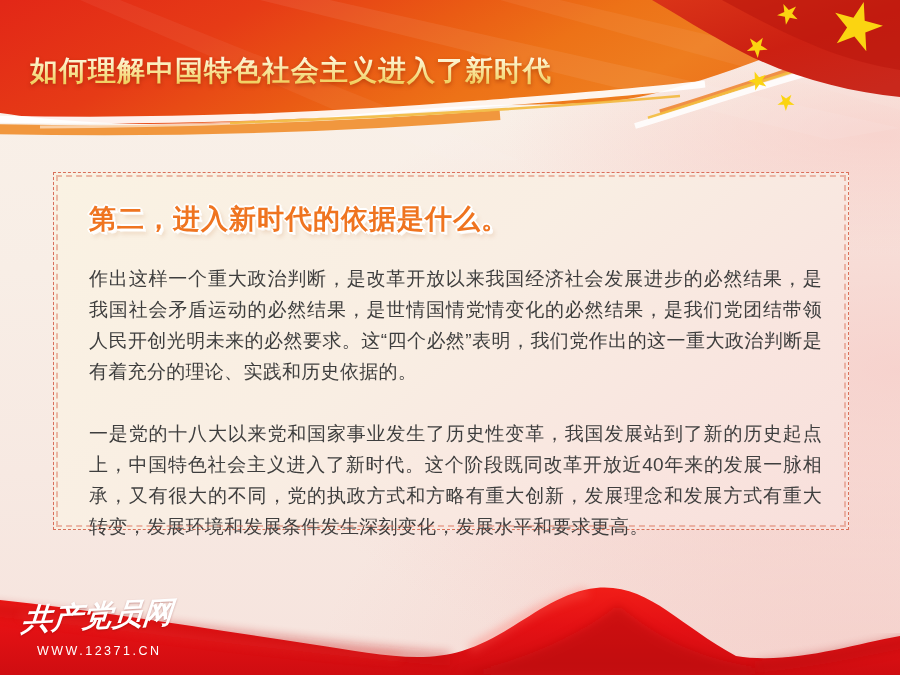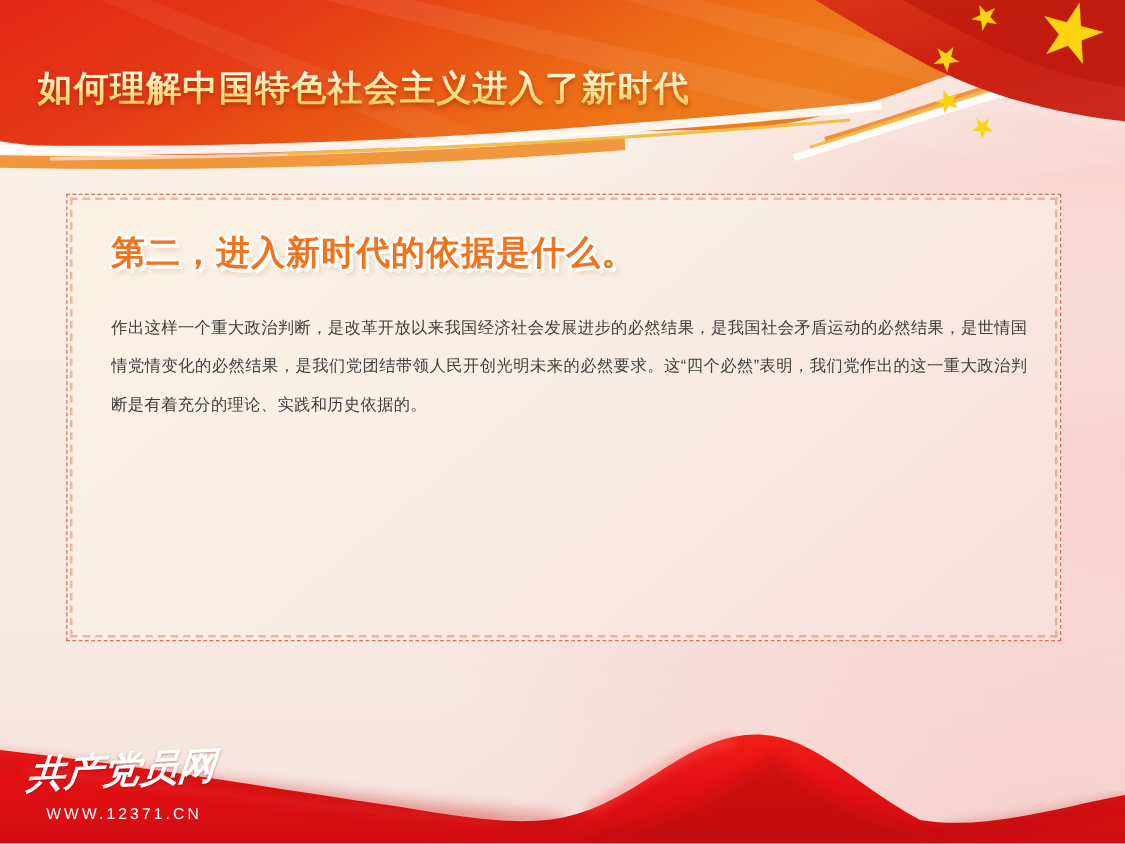--- a/index.html
+++ b/index.html
@@ -19,38 +19,38 @@
     color:#f6d96e;
     filter:drop-shadow(0 2px 2px rgba(130,25,0,.45));
   }
   @supports (-webkit-background-clip: text){
     .page-title{
       background:linear-gradient(180deg,#fdf7df 15%,#f9e7a2 45%,#f0cd5a 85%);
       -webkit-background-clip:text;background-clip:text;color:transparent;
     }
   }
   .card{
-    position:absolute;left:53px;top:155px;width:796px;height:358px;box-sizing:border-box;
+    position:absolute;left:53px;top:172px;width:796px;height:358px;box-sizing:border-box;
     background:linear-gradient(140deg,#faf2e3 0%,#f9eee3 45%,#f9e5df 75%,#f8dfdb 100%);
     border:1px dashed rgba(214,98,76,.9);
     padding:28px 26px 0 35px;
   }
   .card::before{
     content:"";position:absolute;inset:2px;pointer-events:none;
     border:2px dashed rgba(219,115,90,.45);
   }
   .card h1{
     margin:0;font-size:27px;font-weight:bold;letter-spacing:1px;color:#ef7420;
     text-shadow:
       -2px 0 0 #fff, 2px 0 0 #fff, 0 -2px 0 #fff, 0 2px 0 #fff,
       -1px -1px 0 #fff, 1px -1px 0 #fff, -1px 1px 0 #fff, 1px 1px 0 #fff,
       2px 2px 0 #fff, 3px 3px 0 rgba(255,255,255,.85), 4px 5px 4px rgba(190,110,50,.25);
   }
   .card p{
-    margin:26px 0 0 0;font-size:13px;line-height:31px;color:#3e3e3e;
+    margin:26px 0 0 0;font-size:19px;line-height:31px;color:#3e3e3e;
     text-align:justify;letter-spacing:.3px;
   }
   .card p + p{margin-top:31px;}
   .ribbon-svg{position:absolute;left:0;top:545px;width:900px;height:130px;display:block;}
   .logo{position:absolute;left:20px;top:600px;color:#fff;z-index:3;}
   .logo-name{
     display:block;font-family:"DejaVu Serif","Liberation Serif",serif;
     font-style:italic;font-weight:bold;font-size:30px;letter-spacing:0px;
     transform:skewX(-8deg) rotate(-3deg);transform-origin:left bottom;
     text-shadow:0 1px 2px rgba(120,0,0,.35);white-space:nowrap;
@@ -116,20 +116,21 @@
       <use href="#star" xlink:href="#star" transform="translate(758,81) rotate(-20) scale(10)"></use>
       <use href="#star" xlink:href="#star" transform="translate(786,102) rotate(-35) scale(9)"></use>
     </g>
   </svg>
 
   <div class="page-title">如何理解中国特色社会主义进入了新时代</div>
 
   <div class="card">
     <h1>第二，进入新时代的依据是什么。</h1>
     <p>作出这样一个重大政治判断，是改革开放以来我国经济社会发展进步的必然结果，是我国社会矛盾运动的必然结果，是世情国情党情变化的必然结果，是我们党团结带领人民开创光明未来的必然要求。这“四个必然”表明，我们党作出的这一重大政治判断是有着充分的理论、实践和历史依据的。</p>
+    <p>一是党的十八大以来党和国家事业发生了历史性变革，我国发展站到了新的历史起点上，中国特色社会主义进入了新时代。这个阶段既同改革开放近40年来的发展一脉相承，又有很大的不同，党的执政方式和方略有重大创新，发展理念和发展方式有重大转变，发展环境和发展条件发生深刻变化，发展水平和要求更高。</p>
   </div>
 
   <svg class="ribbon-svg" viewBox="0 0 900 130" xmlns="http://www.w3.org/2000/svg">
     <defs>
       <linearGradient id="ribGrad" x1="0" y1="0" x2="0" y2="1">
         <stop offset="0" stop-color="#f11d18"></stop>
         <stop offset="0.45" stop-color="#e41114"></stop>
         <stop offset="1" stop-color="#cf0d11"></stop>
       </linearGradient>
       <filter id="b5" x="-30%" y="-30%" width="160%" height="160%">

